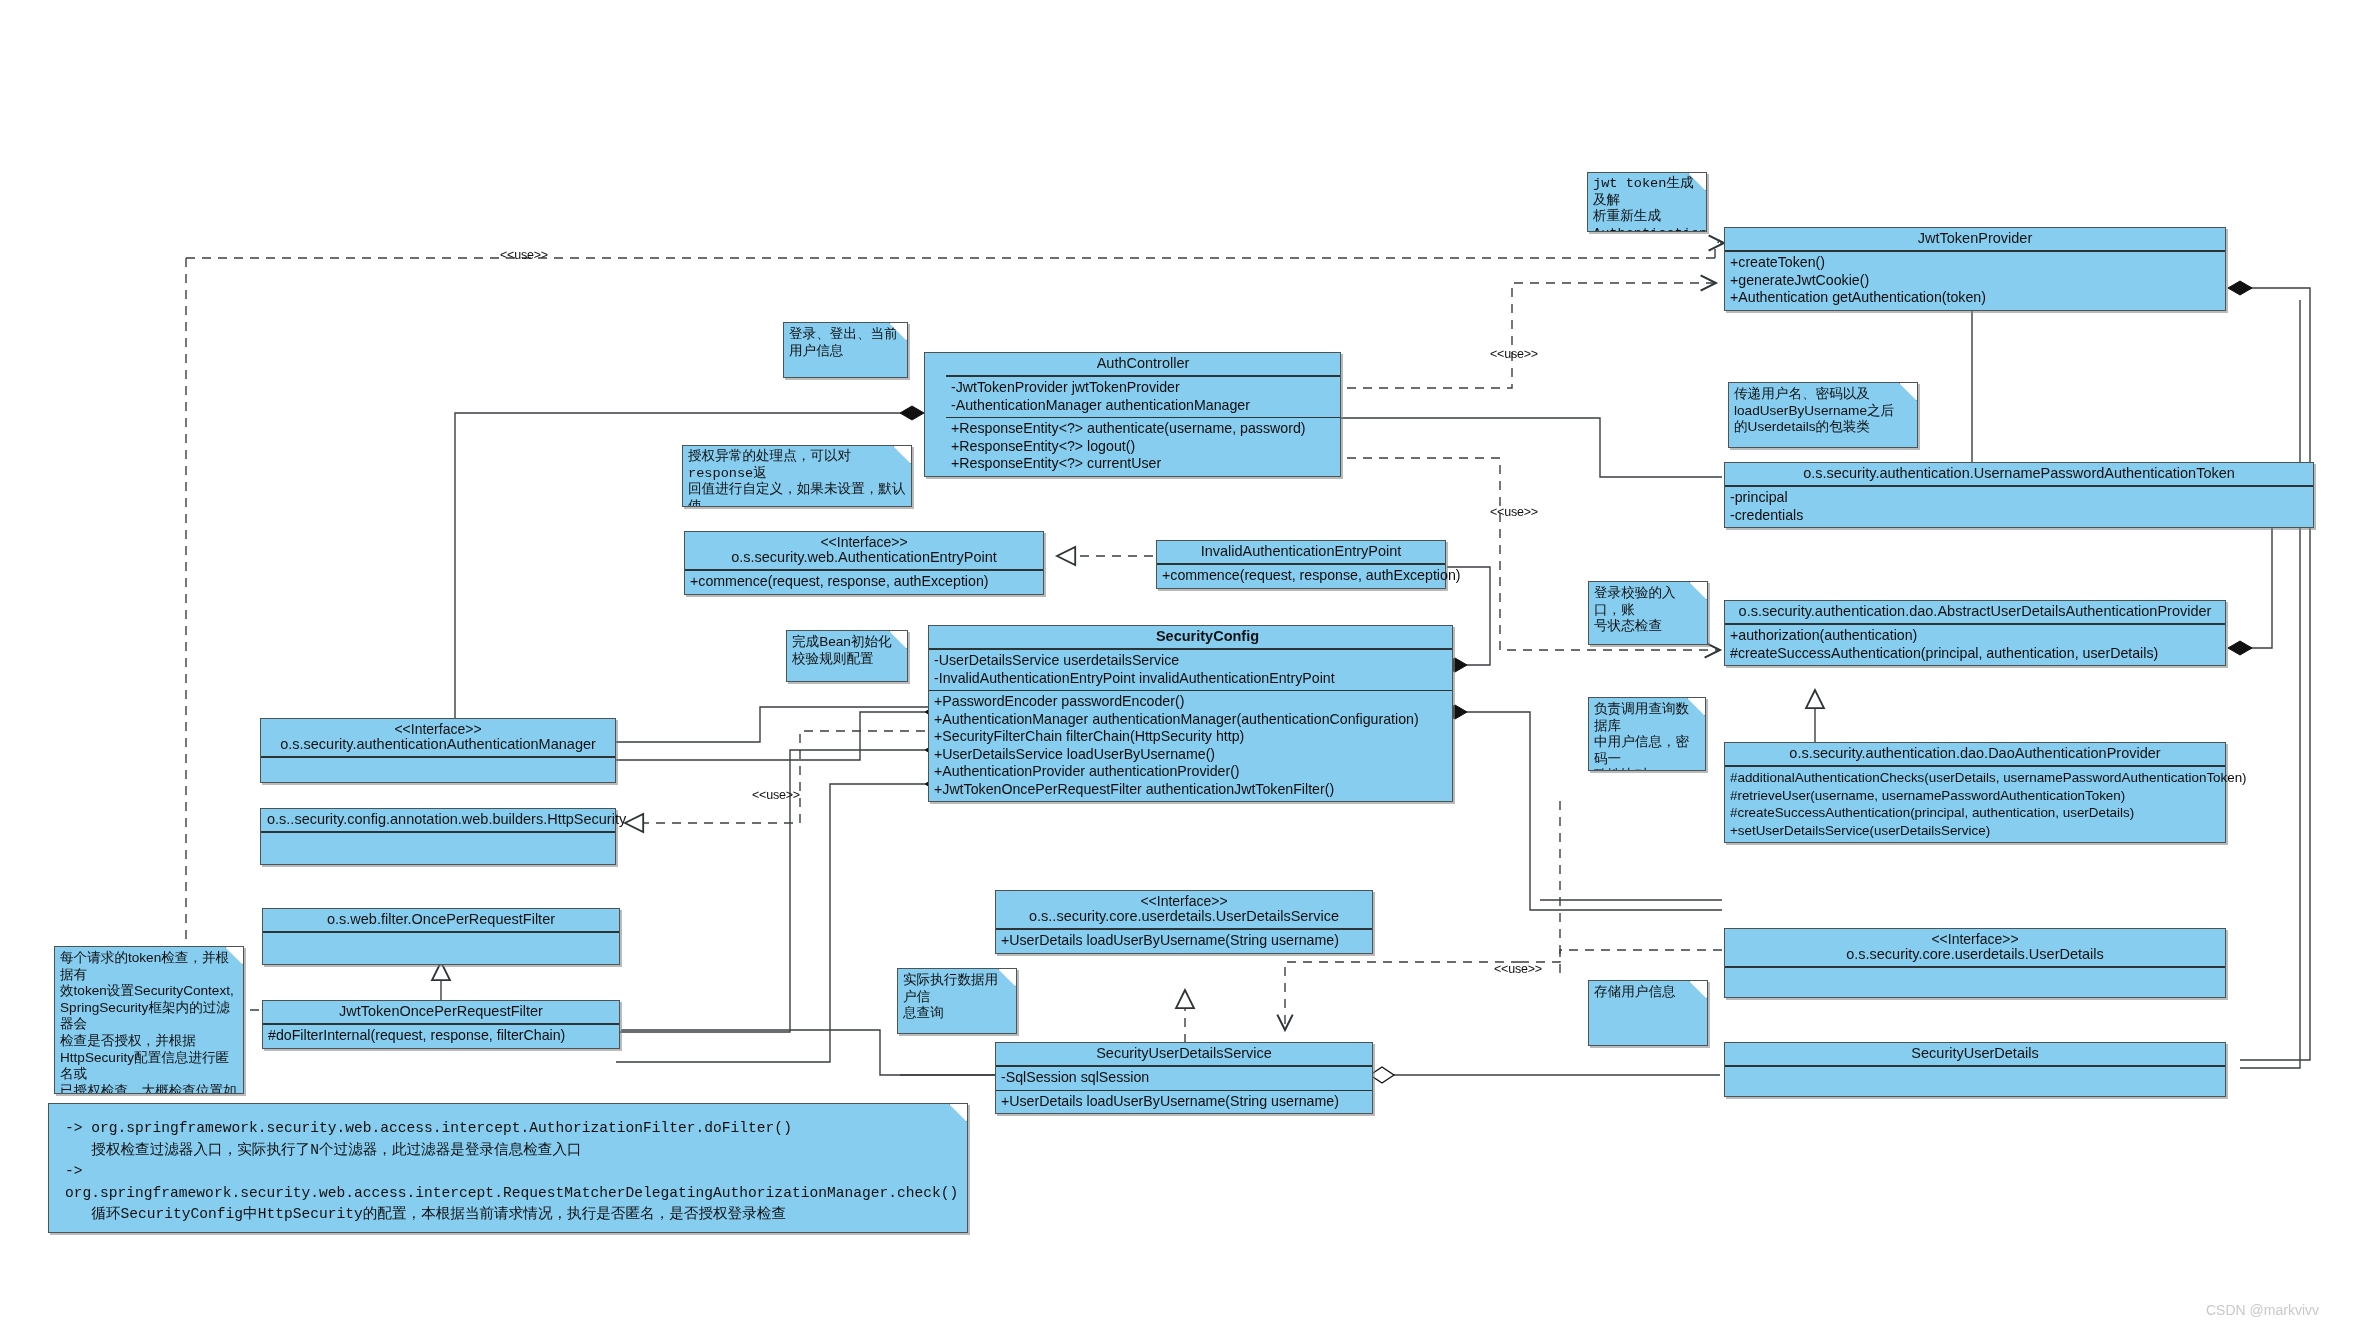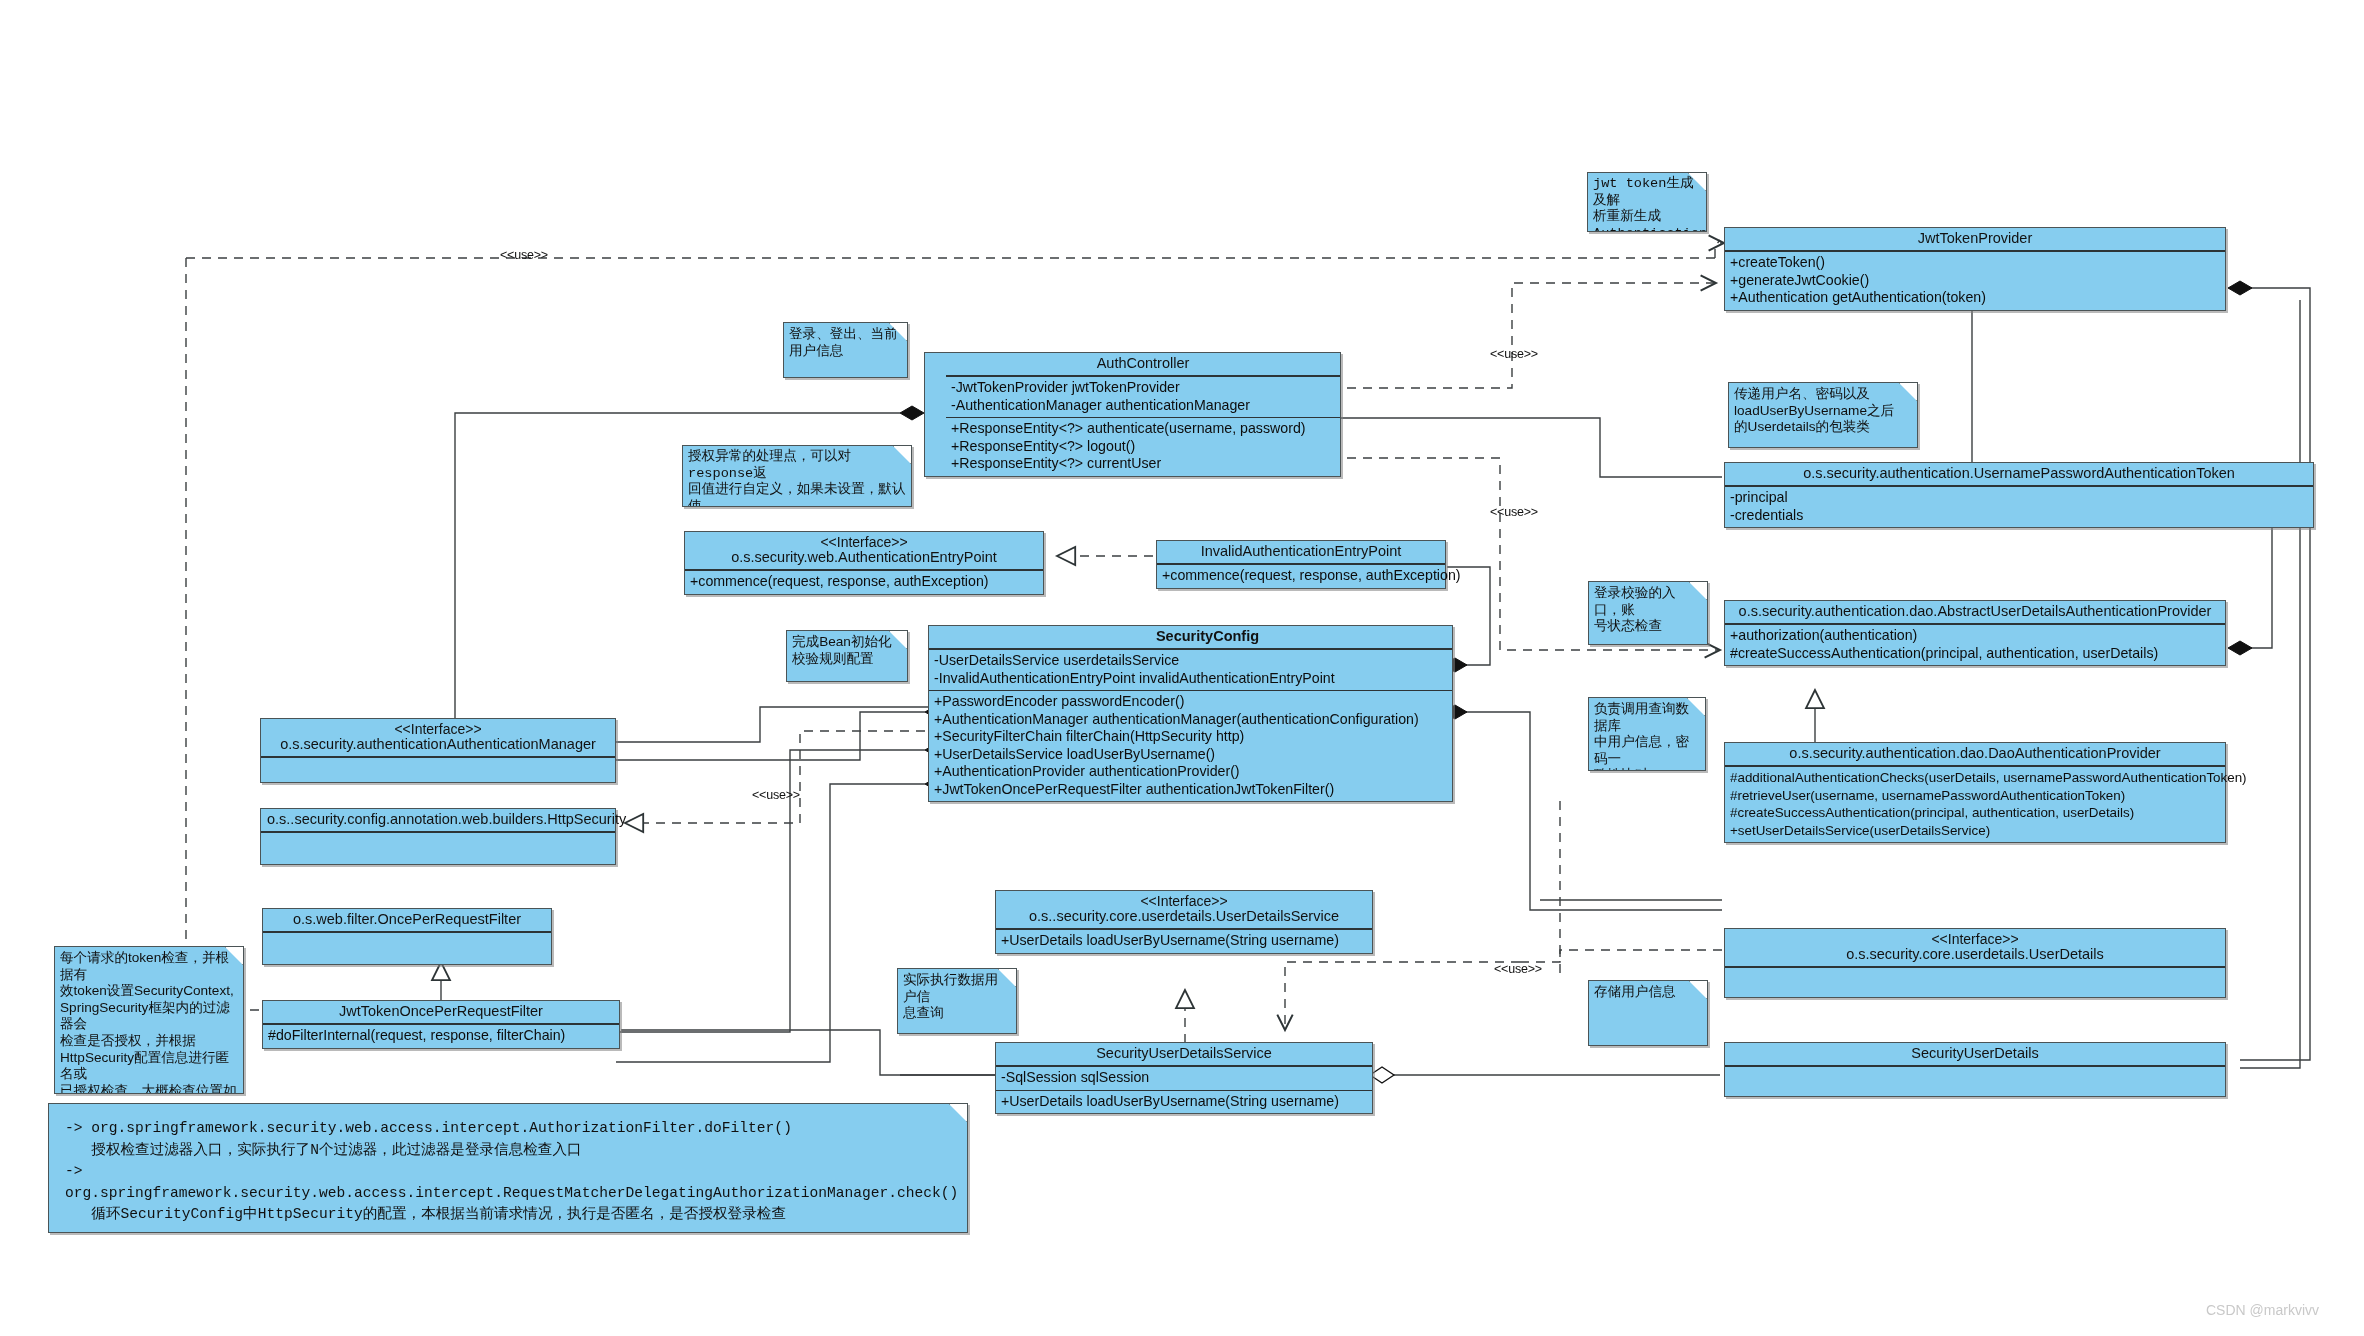--- a/index.html
+++ b/index.html
@@ -319,21 +319,21 @@
       <span>o.s.security.authenticationAuthenticationManager</span>
     </div>
     <div class="sect empty"></div>
   </div>
 
   <div class="uml" style="left:260px;top:808px;width:356px;">
     <div class="hdr">o.s..security.config.annotation.web.builders.HttpSecurity</div>
     <div class="sect empty" style="min-height:26px;"></div>
   </div>
 
-  <div class="uml" style="left:262px;top:908px;width:290px;">
+  <div class="uml" style="left:262px;top:908px;width:358px;">
     <div class="hdr">o.s.web.filter.OncePerRequestFilter</div>
     <div class="sect empty" style="min-height:26px;"></div>
   </div>
 
   <div class="uml" style="left:262px;top:1000px;width:358px;">
     <div class="hdr">JwtTokenOncePerRequestFilter</div>
     <div class="sect">
       <div class="row">#doFilterInternal(request, response, filterChain)</div>
     </div>
   </div>

